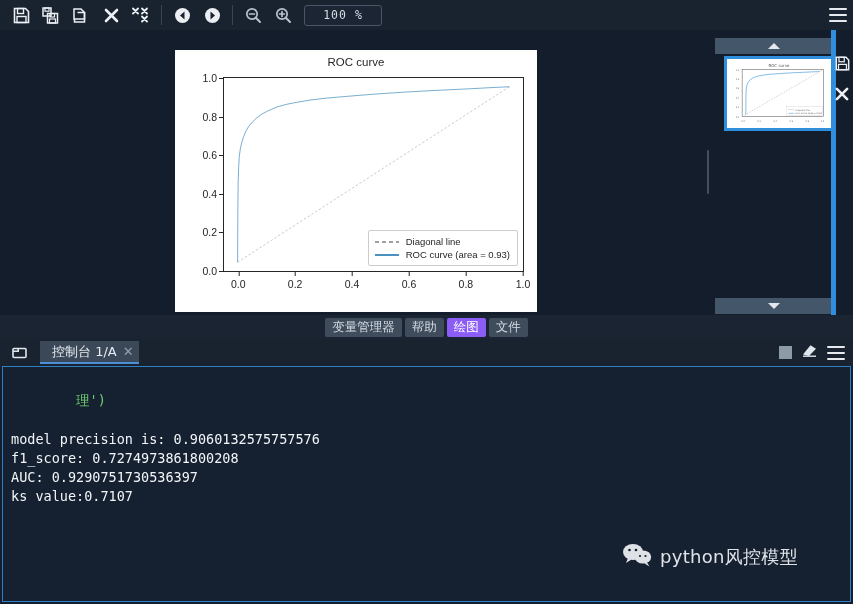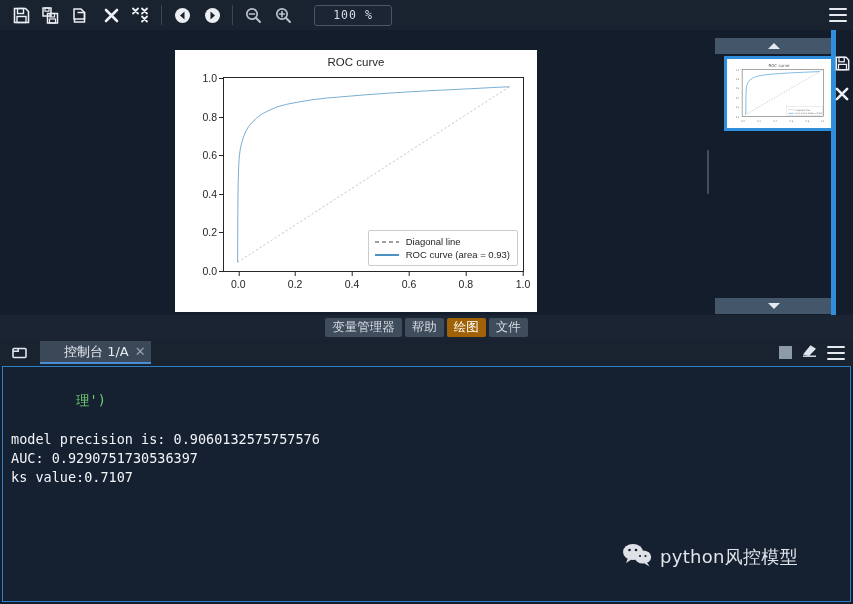--- a/index.html
+++ b/index.html
@@ -29,21 +29,21 @@
   }
   .zoom-field {
     width: 78px; height: 21px;
     border: 1px solid #4a5666; border-radius: 3px;
     background: #1b2533;
     color: #d8dde4;
     font-family: "DejaVu Sans Mono", monospace;
     font-size: 11.5px;
     display: flex; align-items: center; justify-content: center;
     letter-spacing: 1px;
-    margin-left: 16px;
+    margin-left: 6px;
   }
   .tb-spacer { flex: 1; }
   .hamburger {
     width: 18px; height: 14px;
     display: flex; flex-direction: column; justify-content: space-between;
     margin-right: 6px;
   }
   .hamburger i { display: block; height: 2px; background: #e6eaef; border-radius: 1px; }
 
   
@@ -162,39 +162,39 @@
     gap: 3px;
   }
   .tab {
     height: 19px; padding: 0 7px;
     display: flex; align-items: center;
     font-size: 12.5px; color: #d4dae2;
     background: #3e4c5c;
     border-radius: 2px;
     font-family: "DejaVu Sans", sans-serif;
   }
-  .tab.active { background: #a16207; color: #ffffff; }
+  .tab.active { background: #8b5cf6; color: #ffffff; }
 
   
   .console-pane {
     position: absolute; left: 0; top: 339px; width: 853px; height: 265px;
     background: #131d2b;
   }
   .console-header {
     position: absolute; left: 0; top: 0; width: 853px; height: 27px;
     background: #19222f;
     display: flex; align-items: center;
   }
   .ch-icon {
     width: 26px; height: 22px;
     display: flex; align-items: center; justify-content: center;
     color: #e2e7ed; margin-left: 6px;
   }
   .console-tab {
-    height: 23px; margin-left: 8px; padding: 0 5px 0 24px;
+    height: 23px; margin-left: 8px; padding: 0 5px 0 12px;
     background: #3b4858;
     border-bottom: 2px solid #4a90d9;
     display: flex; align-items: center; gap: 6px;
     font-size: 13px; color: #e8ecf1;
     font-family: "DejaVu Sans", sans-serif;
   }
   .console-tab .x { color: #93a0ae; font-size: 13px; }
   .ch-right { margin-left: auto; display: flex; align-items: center; gap: 9px; padding-right: 8px; }
   .stop-square { width: 13px; height: 13px; background: #8d9aa8; }
   .console-body {
@@ -440,20 +440,21 @@
             <i></i>
         </span>
       </div>
     </div>
 
     <div class="console-body">
       <div class="cline first">
         <span>理')</span>
       </div>
       <div class="cline">model precision is: 0.9060132575757576</div>
+      <div class="cline">f1_score: 0.7274973861800208</div>
       <div class="cline">AUC: 0.9290751730536397</div>
       <div class="cline">ks value:0.7107</div>
     </div>
   </div>
 
   <div class="watermark">
     <span>
       <svg width="30" height="24" viewBox="0 0 30 24">
         <ellipse cx="11" cy="9" rx="10" ry="8" fill="#f0f3f7"></ellipse>
         <path d="M6 15 L4 20 L9.5 16.5 Z" fill="#f0f3f7"></path>

